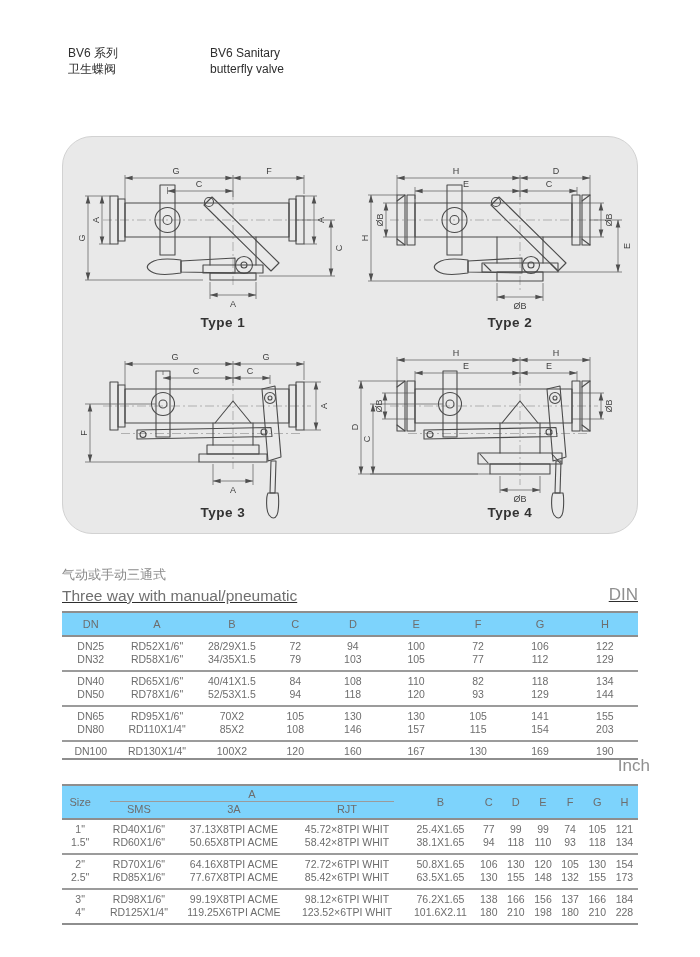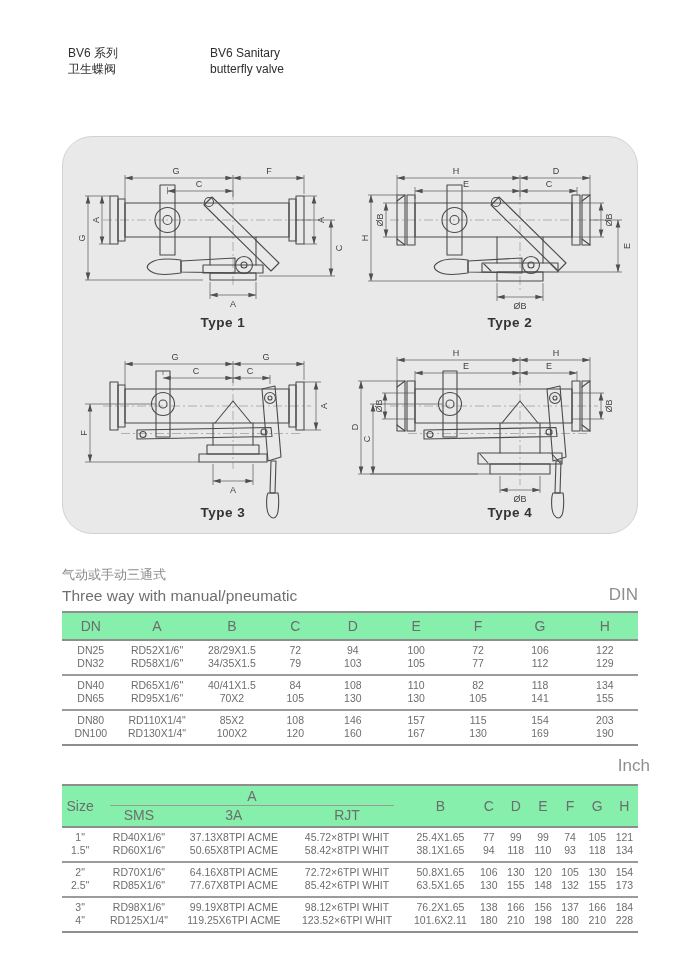--- a/index.html
+++ b/index.html
@@ -20,30 +20,30 @@
   .bd{fill:none;stroke:#4b4b4b;stroke-width:1.1;stroke-linejoin:round;stroke-linecap:round;}
   .cl{fill:none;stroke:#8a8a8a;stroke-width:.6;stroke-dasharray:9 3 2 3;}
   .dim{fill:none;stroke:#5a5a5a;stroke-width:.7;}
   .dimt{font-size:9px;fill:#3f3f3f;}
   .cap{font-size:13.5px;font-weight:600;fill:#333;letter-spacing:.5px;}
   
   .sec{position:absolute;left:62px;width:576px;}
   #sec-titles{top:566px;}
   .sec .cn{font-size:13px;color:#8b8b8b;margin-bottom:1px;}
   .sec .row{display:flex;justify-content:space-between;align-items:flex-end;
-    border-bottom:0;}
+    border-bottom:0;text-decoration:underline;}
   .sec .en{font-size:15.5px;color:#6f6f6f;}
   .std{font-size:17px;color:#8f8f8f;}
   #inch-label{position:absolute;left:74px;top:756px;width:576px;text-align:right;}
   
   .dtable{position:absolute;left:62px;width:576px;border-collapse:collapse;
     font-size:10.5px;color:#6d6d6d;border-bottom:2px solid #8e8e8e;}
   #din-table{top:611px;} #inch-table{top:784px;}
-  .dtable th{background:#86efac;font-weight:normal;color:#6d6d6d;
-    padding:5px 2px;border-bottom:2px solid #8e8e8e;font-size:14px;}
+  .dtable th{background:#7dd3fc;font-weight:normal;color:#6d6d6d;
+    padding:5px 2px;border-bottom:2px solid #8e8e8e;font-size:11px;}
   .dtable thead tr:first-child th{border-top:2px solid #8e8e8e;}
   .dtable th.a-head{border-bottom:none;padding:2px 2px 0;}
   .a-inner{border-bottom:1px solid #9b9b9b;padding-bottom:1px;margin:0 10px;}
   .dtable thead tr.sub th{padding:1px 2px 3px;}
   .dtable td{text-align:center;padding:1px 2px;line-height:11px;}
   .dtable tbody tr:nth-child(odd) td{padding-top:4px;}
   .dtable tbody tr:nth-child(even) td{padding-bottom:5px;}
   .dtable tbody tr:nth-child(odd):not(:first-child) td{border-top:2px solid #9b9b9b;}
 </style>
 </head>
@@ -325,20 +325,31 @@
       <tr>
       <td>DN40</td>
       <td>RD65X1/6"</td>
       <td>40/41X1.5</td>
       <td>84</td>
       <td>108</td>
       <td>110</td>
       <td>82</td>
       <td>118</td>
       <td>134</td>
+    </tr>
+      <tr>
+      <td>DN50</td>
+      <td>RD78X1/6"</td>
+      <td>52/53X1.5</td>
+      <td>94</td>
+      <td>118</td>
+      <td>120</td>
+      <td>93</td>
+      <td>129</td>
+      <td>144</td>
     </tr>
       <tr>
       <td>DN65</td>
       <td>RD95X1/6"</td>
       <td>70X2</td>
       <td>105</td>
       <td>130</td>
       <td>130</td>
       <td>105</td>
       <td>141</td>

